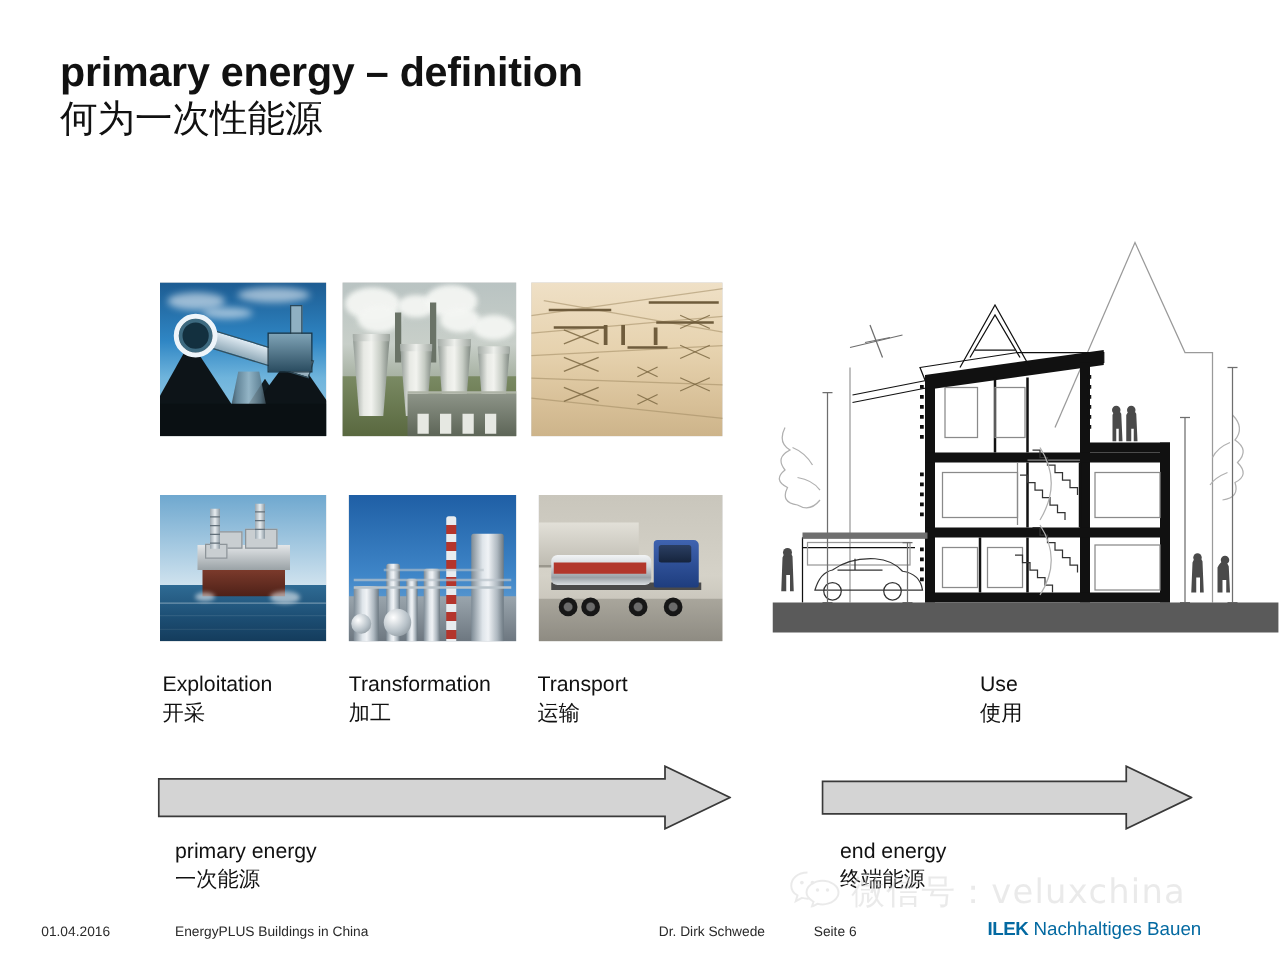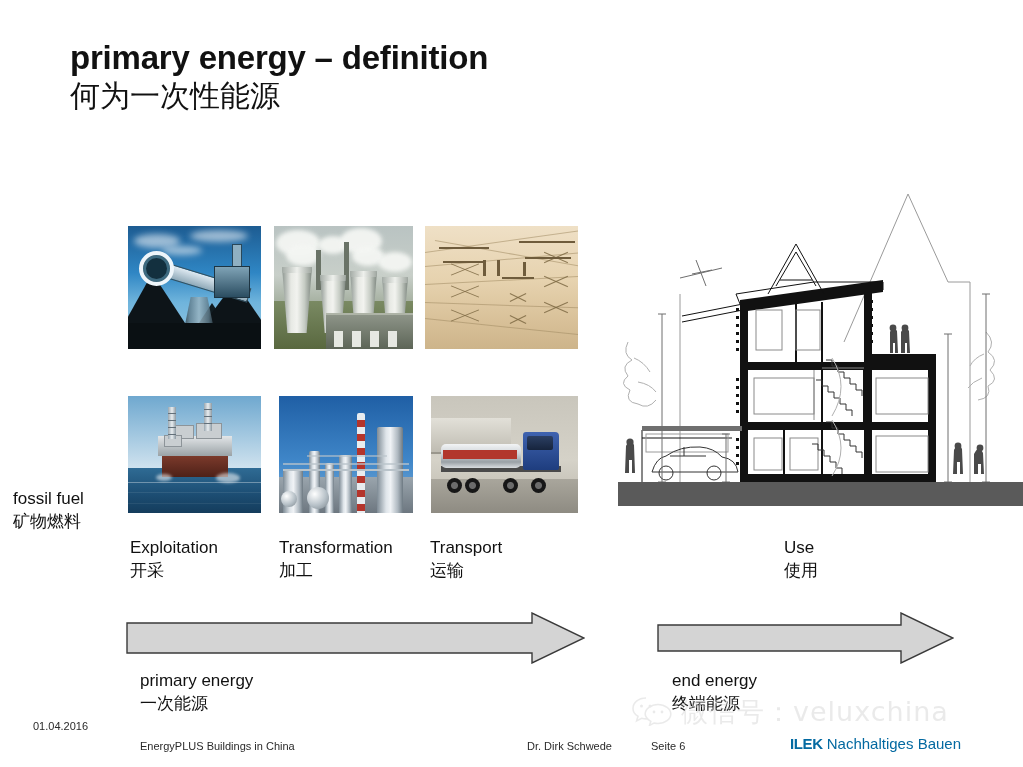--- a/index.html
+++ b/index.html
@@ -9,21 +9,21 @@
   body {
     width: 1023px; height: 767px;
     position: relative;
     overflow: hidden;
     font-family: "Liberation Sans", sans-serif;
     color: #1a1a1a;
   }
   .slide { position: absolute; inset: 0; background: #fff; }
 
   
-  .title-block { position: absolute; left: 70px; top: 40px; }
+  .title-block { position: absolute; left: 48px; top: 40px; }
   .title-en {
     font-size: 33px; font-weight: bold; color: #111;
     letter-spacing: -0.2px; line-height: 1.12;
     white-space: nowrap;
   }
   .title-zh {
     font-size: 30px; font-weight: normal; color: #111;
     line-height: 1.18; margin-top: 1px; white-space: nowrap;
   }
 
@@ -225,44 +225,40 @@
     display: flex; align-items: center; gap: 9px;
     opacity: .42; pointer-events: none;
   }
   #watermark .wm-text {
     font-size: 27px; color: #cfcfcf; letter-spacing: 1px;
     white-space: nowrap; font-family: "DejaVu Sans", sans-serif;
   }
 
   
   .footer-item { position: absolute; font-size: 11px; color: #2a2a2a; white-space: nowrap; }
-  #foot-date { left: 33px; top: 720px; }
+  #foot-date { left: 33px; top: 740px; }
   #foot-project { left: 140px; top: 740px; }
   #foot-author { left: 527px; top: 740px; }
   #foot-page { left: 651px; top: 740px; }
   #foot-logo {
     position: absolute; left: 790px; top: 735px;
     font-size: 15px; color: #0369a1; white-space: nowrap;
   }
   #foot-logo .ilek { font-weight: bold; letter-spacing: -0.4px; }
 </style>
 </head>
 <body>
 
 <div class="slide">
 
   <div class="title-block">
     <div class="title-en">primary energy – definition</div>
     <div class="title-zh">何为一次性能源</div>
   </div>
 
-  <div class="row-label" id="label-fossil">
-    <span>fossil fuel</span>
-    <span class="zh">矿物燃料</span>
-  </div>
 
   <div class="photo" id="photo-coal">
     <div class="inner">
       <div class="coal-sky"></div>
       <div class="coal-cloud" style="left:6px;  top:8px;  width:46px; height:14px;"></div>
       <div class="coal-cloud" style="left:62px; top:4px;  width:58px; height:12px;"></div>
       <div class="coal-cloud" style="left:34px; top:20px; width:40px; height:9px;"></div>
       <div class="coal-hill l"></div>
       <div class="coal-hill m"></div>
       <div class="coal-hill r"></div>

